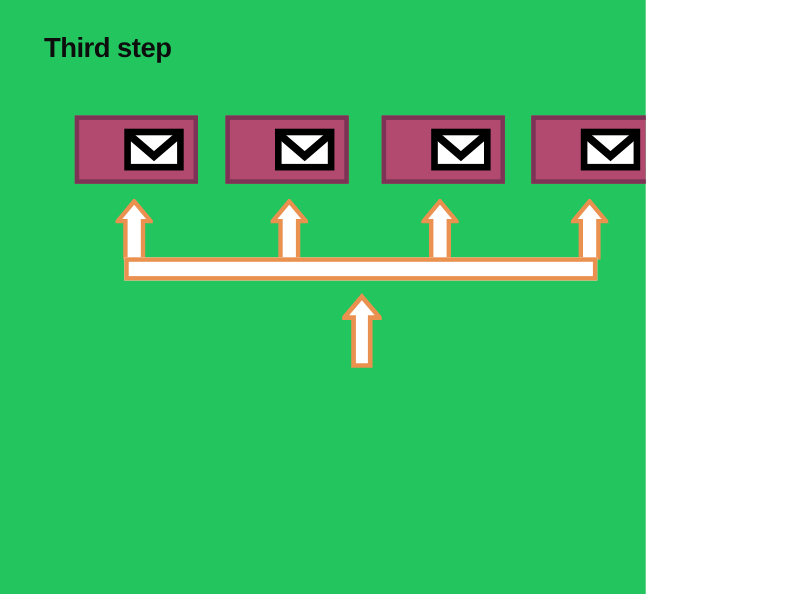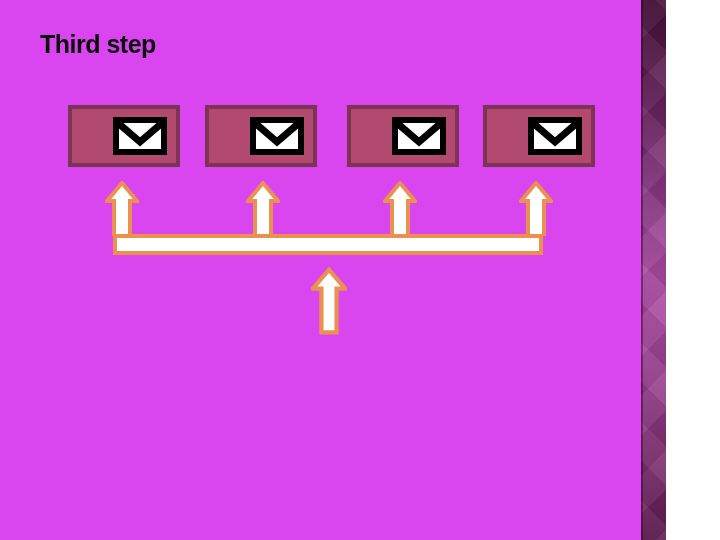--- a/index.html
+++ b/index.html
@@ -3,23 +3,23 @@
 <meta charset="utf-8">
 <style>
   html, body {
     margin: 0;
     padding: 0;
     background: #ffffff;
     font-family: "Liberation Sans", sans-serif;
   }
   .slide {
     position: relative;
-    width: 666px;
+    width: 587px;
     height: 540px;
-    background: #d946ef;
+    background: #22c55e;
     overflow: hidden;
   }
   .slide-title {
     position: absolute;
     left: 40px;
     top: 30px;
     font-size: 25px;
     font-weight: bold;
     color: #0d0d0d;
     letter-spacing: -0.5px;

